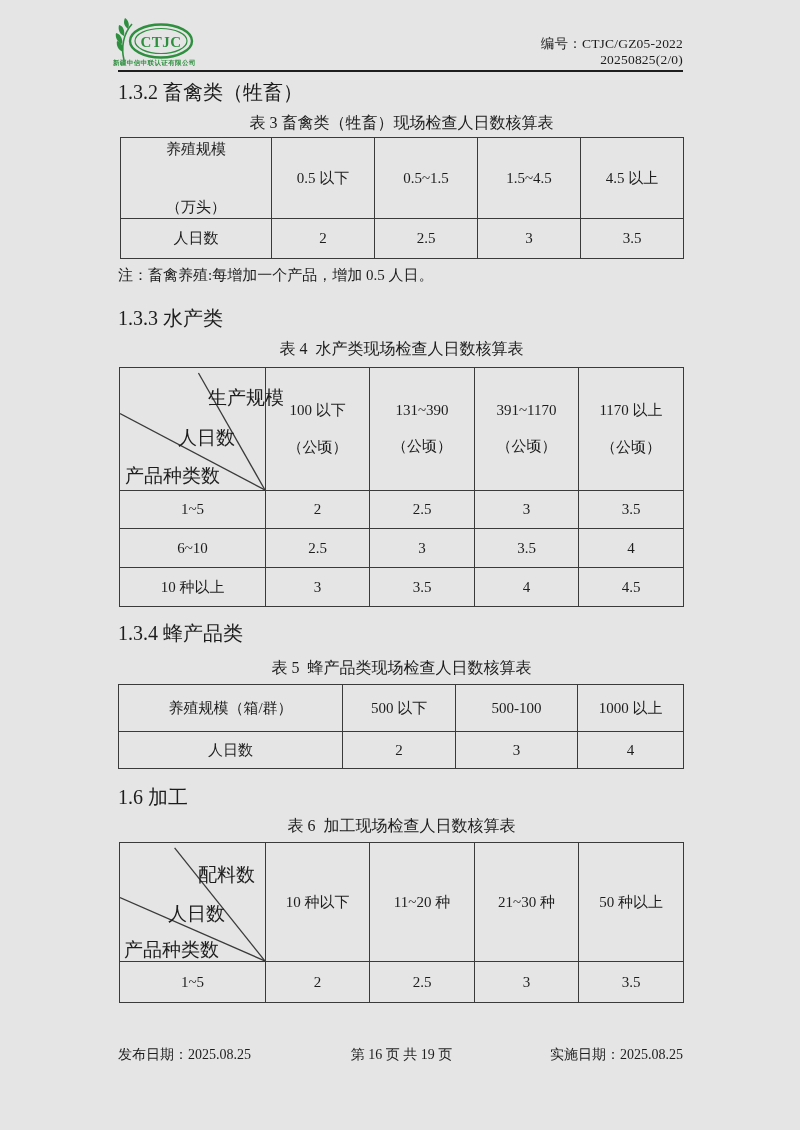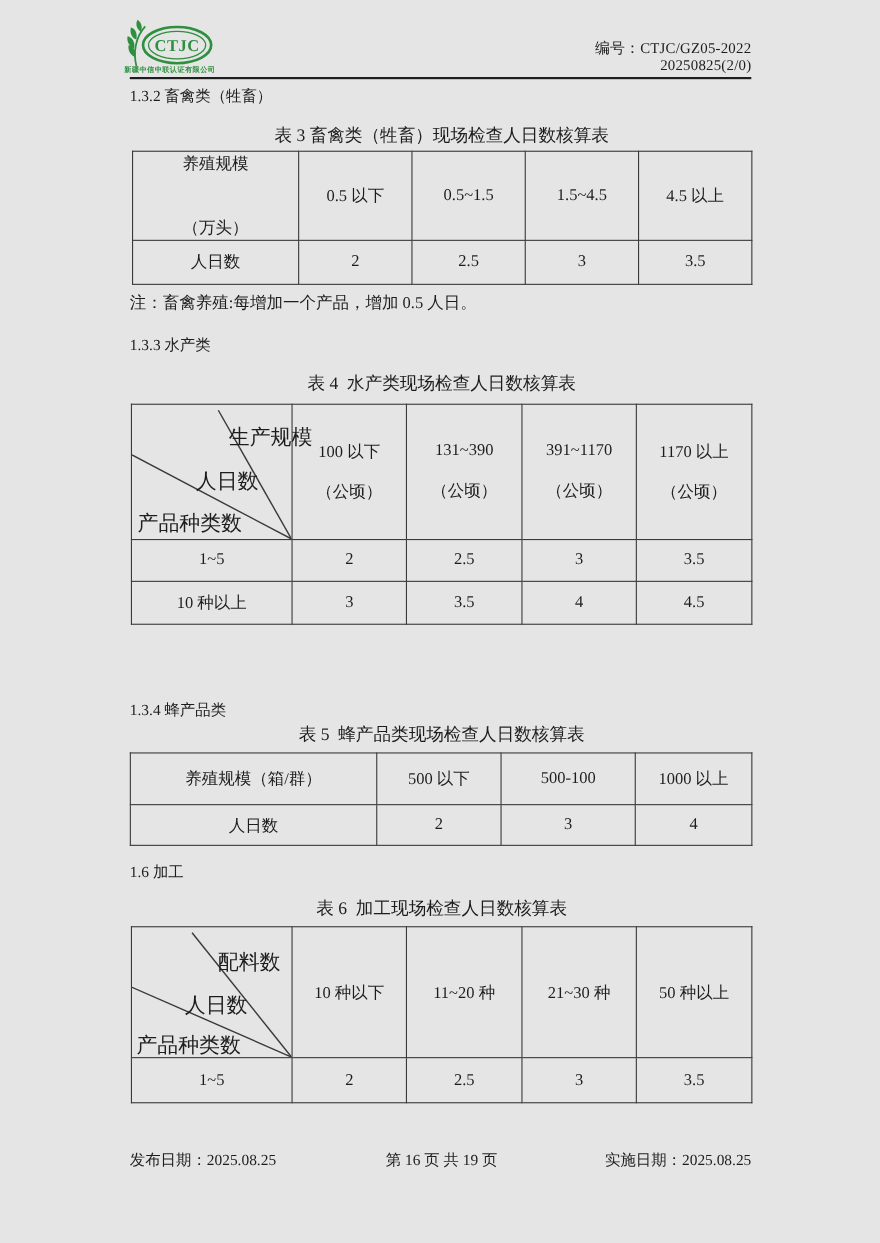--- a/index.html
+++ b/index.html
@@ -11,21 +11,21 @@
   .company {
     position:absolute; left:113px; top:59px; width:90px;
     font-size:6.5px; font-weight:bold; color:#2e8f3f; letter-spacing:0.4px;
     white-space:nowrap;
   }
   .docnum {
     position:absolute; right:117px; top:36px; text-align:right;
     font-size:13.5px; line-height:16px; letter-spacing:0.2px;
   }
   .hr-rule { position:absolute; left:118px; top:70px; width:565px; height:2px; background:#1e1e1e; }
-  .heading { position:absolute; left:118px; font-size:14px; white-space:pre; }
+  .heading { position:absolute; left:118px; font-size:20px; white-space:pre; }
   .tbl-title { position:absolute; left:120px; width:563px; text-align:center; font-size:16px; white-space:pre; }
   table.doc-tbl {
     position:absolute; border-collapse:collapse; table-layout:fixed;
   }
   table.doc-tbl td {
     border:1.5px solid #3a3a3a; text-align:center; vertical-align:middle;
     font-size:15px; padding:0; overflow:visible;
   }
   .cell-2line { display:flex; flex-direction:column; align-items:center; justify-content:center; height:100%; }
   .gap22 { gap:39px; }
@@ -146,30 +146,37 @@
         </td>
       </tr>
       <tr style="height:38px">
         <td>1~5</td>
         <td>2</td>
         <td>2.5</td>
         <td>3</td>
         <td>3.5</td>
       </tr>
       <tr style="height:39px">
+        <td>6~10</td>
+        <td>2.5</td>
+        <td>3</td>
+        <td>3.5</td>
+        <td>4</td>
+      </tr>
+      <tr style="height:39px">
         <td>10 种以上</td>
         <td>3</td>
         <td>3.5</td>
         <td>4</td>
         <td>4.5</td>
       </tr>
     </tbody>
   </table>
 
-  <div class="heading" style="top:637px">1.3.4 蜂产品类</div>
+  <div class="heading" style="top:620px">1.3.4 蜂产品类</div>
   <div class="tbl-title" style="top:658px">表 5  蜂产品类现场检查人日数核算表</div>
 
   <table class="doc-tbl" style="left:118px; top:684px; width:565px;">
     <colgroup>
         <col style="width:224px">
         <col style="width:113px">
         <col style="width:122px">
         <col style="width:106px">
       </colgroup>
     <tbody>

